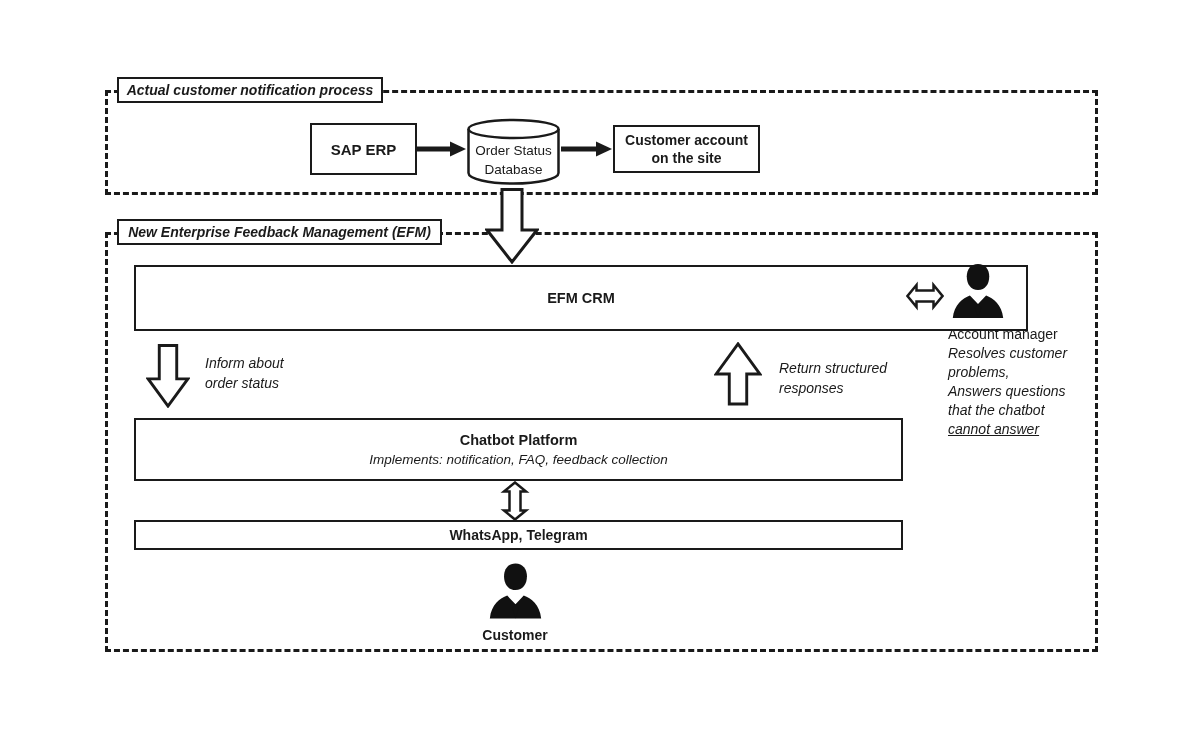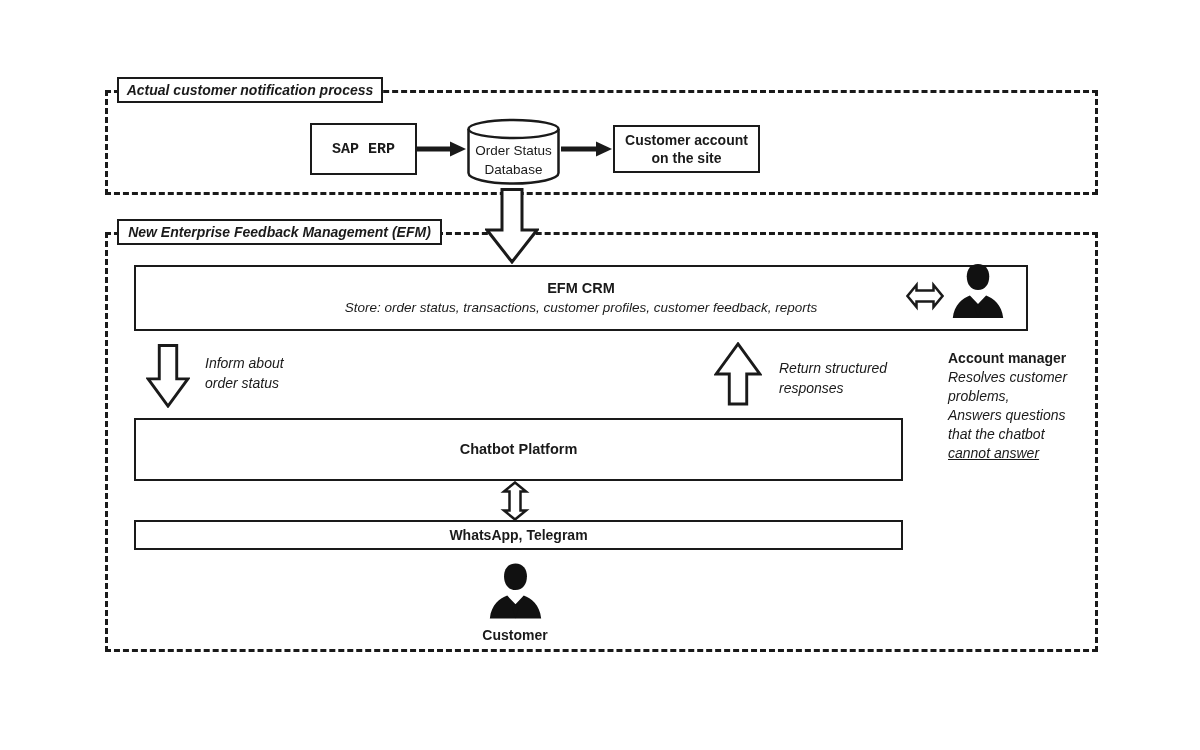--- a/index.html
+++ b/index.html
@@ -30,21 +30,21 @@
 <body>
 
 <div class="stage">
 
   <div class="abs dashed-region" style="left:105px;top:90px;width:993px;height:105px;"></div>
 
   <div class="abs region-title" style="left:117px;top:77px;width:266px;height:26px;">
     <span>Actual customer notification process</span>
   </div>
 
-  <div class="abs node" style="left:310px;top:123px;width:107px;height:52px;font-family:Liberation Mono, monospace;">
+  <div class="abs node" style="left:310px;top:123px;width:107px;height:52px;">
     <div class="t-bold" style="font-size:15px;">SAP ERP</div>
   </div>
 
   <div class="abs arrow-layer" style="left:417px;top:140px;width:50px;height:18px;">
     <svg width="50" height="18" viewBox="0 0 50 18">
       <path d="M0 9 H34" stroke="#1a1a1a" stroke-width="5" fill="none"></path>
       <path d="M33 1.5 L49 9 L33 16.5 Z" fill="#1a1a1a"></path>
     </svg>
   </div>
 
@@ -78,39 +78,38 @@
   </div>
 
   <div class="abs dashed-region" style="left:105px;top:232px;width:993px;height:420px;"></div>
 
   <div class="abs region-title" style="left:117px;top:219px;width:325px;height:26px;">
     <span>New Enterprise Feedback Management (EFM)</span>
   </div>
 
   <div class="abs node" style="left:134px;top:265px;width:894px;height:66px;">
     <div class="t-bold">EFM CRM</div>
-    <div class="t-italic">Store: order status, transactions, customer profiles, customer feedback, reports</div>
   </div>
 
   <div class="abs arrow-layer" style="left:906px;top:281px;width:38px;height:30px;">
     <svg width="38" height="30" viewBox="0 0 38 30">
       <path d="M10.5 4 L1.5 15 L10.5 26 V20.5 H27.5 V26 L36.5 15 L27.5 4 V9.5 H10.5 Z" fill="#fff" stroke="#1a1a1a" stroke-width="2.5" stroke-linejoin="miter"></path>
     </svg>
   </div>
 
   <div class="abs" style="left:951px;top:261px;width:54px;height:60px;z-index:2;">
     <svg width="54" height="60" viewBox="0 0 60 64">
       <path d="M30 2 C22 2 17.5 8 17.5 16 C17.5 24.5 22 31 30 31 C38 31 42.5 24.5 42.5 16 C42.5 8 38 2 30 2 Z" fill="#111"></path>
       <path d="M2 62 C3.5 47 13 40 21 37 L30 46.5 L39 37 C47 40 56.5 47 58 62 Z" fill="#111"></path>
       <path d="M30 46.5 L26.5 50.5 L30 62 L33.5 50.5 Z" fill="#111"></path>
     </svg>
   </div>
 
   <div class="abs" style="left:948px;top:325px;width:160px;font-size:14px;line-height:19px;z-index:2;">
-    <div style="font-weight:bold;margin-top:24px;">Account manager</div>
+    <div style="font-weight:normal;">Account manager</div>
     <div style="font-style:italic;">Resolves customer</div>
     <div style="font-style:italic;">problems,</div>
     <div style="font-style:italic;">Answers questions</div>
     <div style="font-style:italic;">that the chatbot</div>
     <div style="font-style:italic;text-decoration:underline;">cannot answer</div>
   </div>
 
   <div class="abs arrow-layer" style="left:146px;top:344px;width:44px;height:64px;">
     <svg width="44" height="64" viewBox="0 0 44 66">
       <path d="M13 1.5 H31 V36 H42.5 L22 64 L1.5 36 H13 Z" fill="#fff" stroke="#1a1a1a" stroke-width="3"></path>
@@ -126,20 +125,21 @@
       <path d="M24 2 L46.5 33 H33 V64 H15 V33 H1.5 Z" fill="#fff" stroke="#1a1a1a" stroke-width="3"></path>
     </svg>
   </div>
   <div class="abs annot" style="left:779px;top:359px;">
     <div>Return structured</div>
     <div>responses</div>
   </div>
 
   <div class="abs node" style="left:134px;top:418px;width:769px;height:63px;">
     <div class="t-bold">Chatbot Platform</div>
+    <div class="t-italic">Implements: notification, FAQ, feedback collection</div>
   </div>
 
   <div class="abs arrow-layer" style="left:500px;top:481px;width:30px;height:40px;">
     <svg width="30" height="40" viewBox="0 0 30 40">
       <path d="M4 10.5 L15 1.5 L26 10.5 H20.5 V29.5 H26 L15 38.5 L4 29.5 H9.5 V10.5 Z" fill="#fff" stroke="#1a1a1a" stroke-width="2.5" stroke-linejoin="miter"></path>
     </svg>
   </div>
 
   <div class="abs node" style="left:134px;top:520px;width:769px;height:30px;">
     <div class="t-bold" style="font-size:14px;">WhatsApp, Telegram</div>

